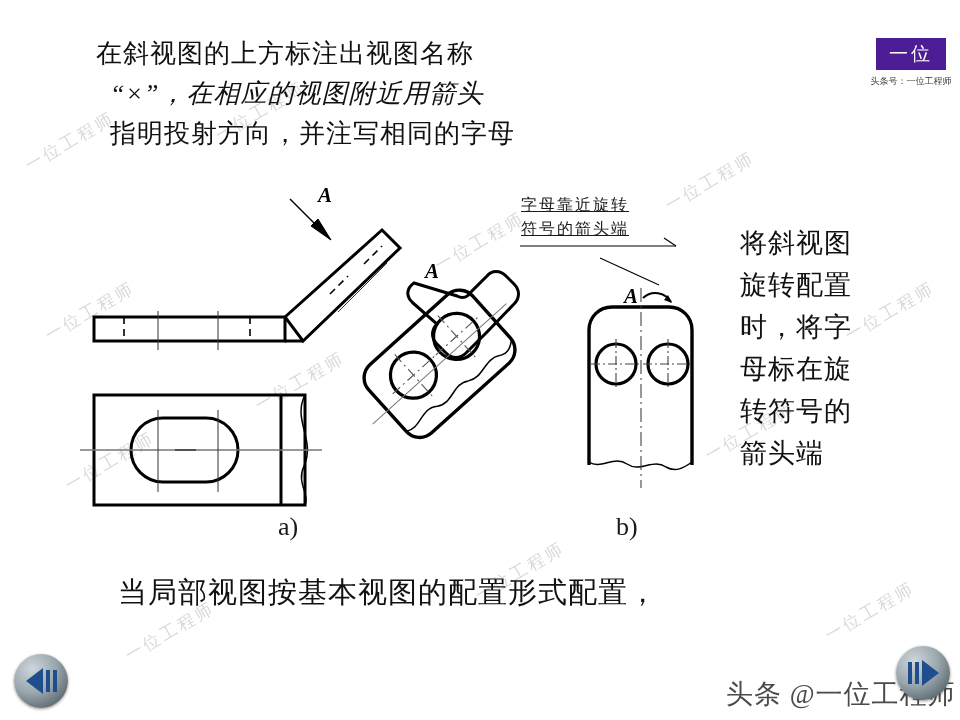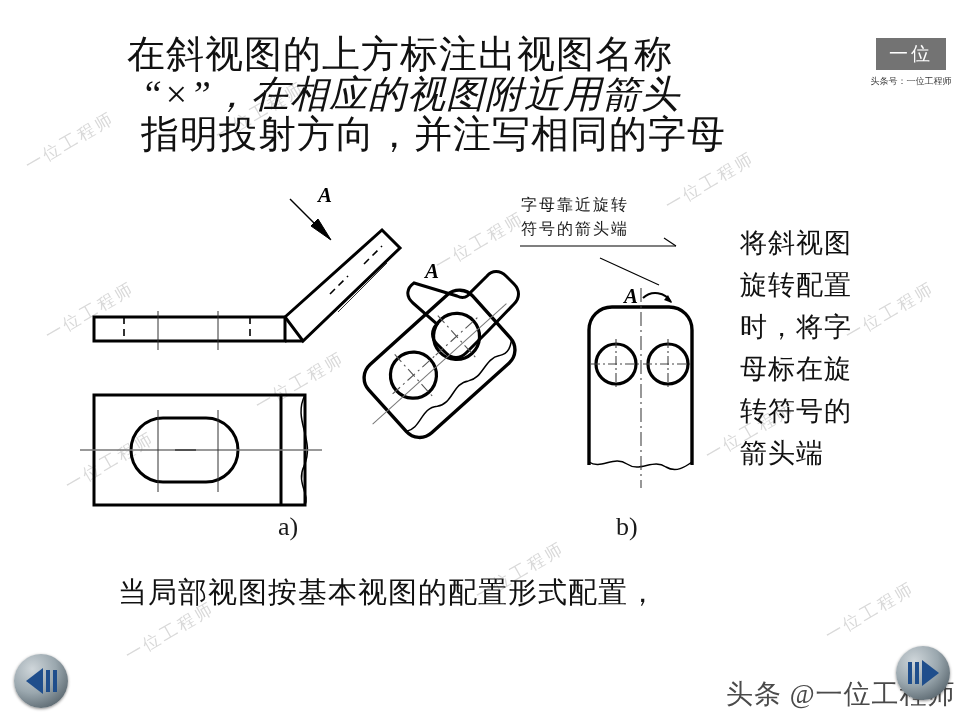--- a/index.html
+++ b/index.html
@@ -28,25 +28,24 @@
     user-select: none;
     pointer-events: none;
   }
 
   
   .top-text {
     position: absolute;
     left: 96px;
     top: 34px;
     width: 580px;
-    font-size: 38px;
+    font-size: 26px;
     line-height: 40px;
     color: #111111;
     letter-spacing: 1px;
-    margin-left: 31px;
   }
   .top-text div { white-space: nowrap; }
   .tt-l2 { padding-left: 14px; font-style: italic; }
   .tt-l3 { padding-left: 14px; }
 
   
   .right-text {
     position: absolute;
     left: 740px;
     top: 222px;
@@ -76,20 +75,21 @@
   .annotation {
     position: absolute;
     left: 521px;
     top: 193px;
     font-size: 16px;
     line-height: 24px;
     color: #1a1a1a;
     letter-spacing: 2px;
     text-align: right;
     font-family: "DejaVu Sans", sans-serif;
+    text-decoration: underline;
   }
 
   
   .caption {
     position: absolute;
     font-size: 26px;
     color: #1a1a1a;
     font-family: "Liberation Serif", "DejaVu Serif", serif;
   }
   #caption-a { left: 278px; top: 512px; }
@@ -100,21 +100,21 @@
     position: absolute;
     left: 868px;
     top: 38px;
     width: 86px;
     text-align: center;
   }
   .logo-box {
     width: 70px;
     height: 32px;
     margin: 0 auto;
-    background: #737373;
+    background: #4c1d95;
     color: #ffffff;
     font-size: 19px;
     line-height: 32px;
     letter-spacing: 3px;
     font-family: "Liberation Serif", "DejaVu Serif", serif;
   }
   .logo-sub {
     margin-top: 5px;
     font-size: 9px;
     color: #3a3a3a;

